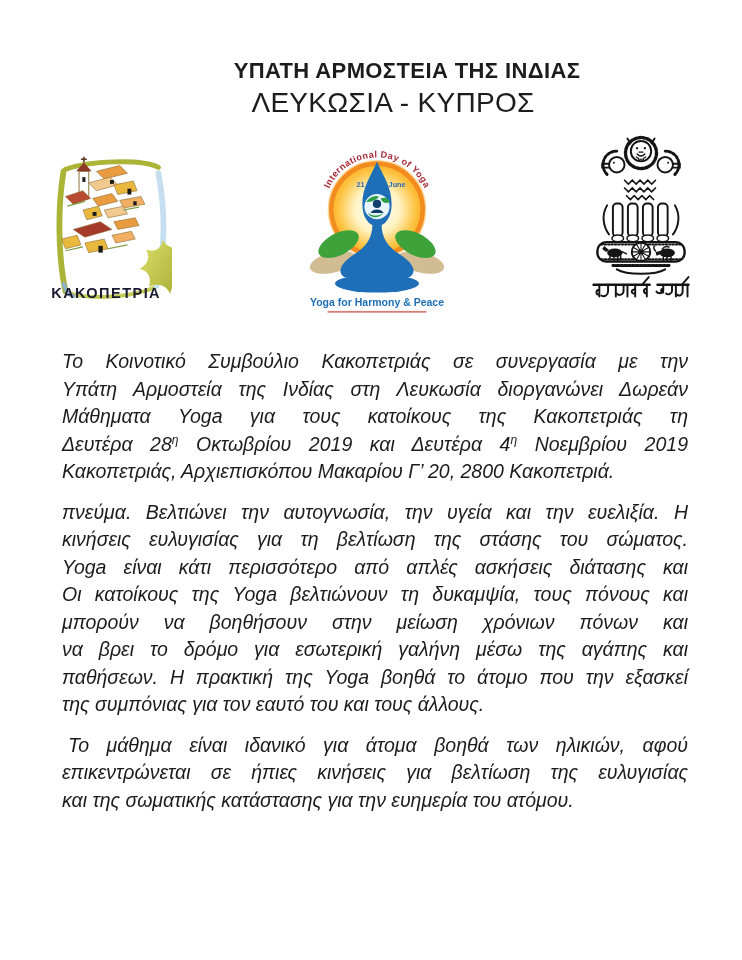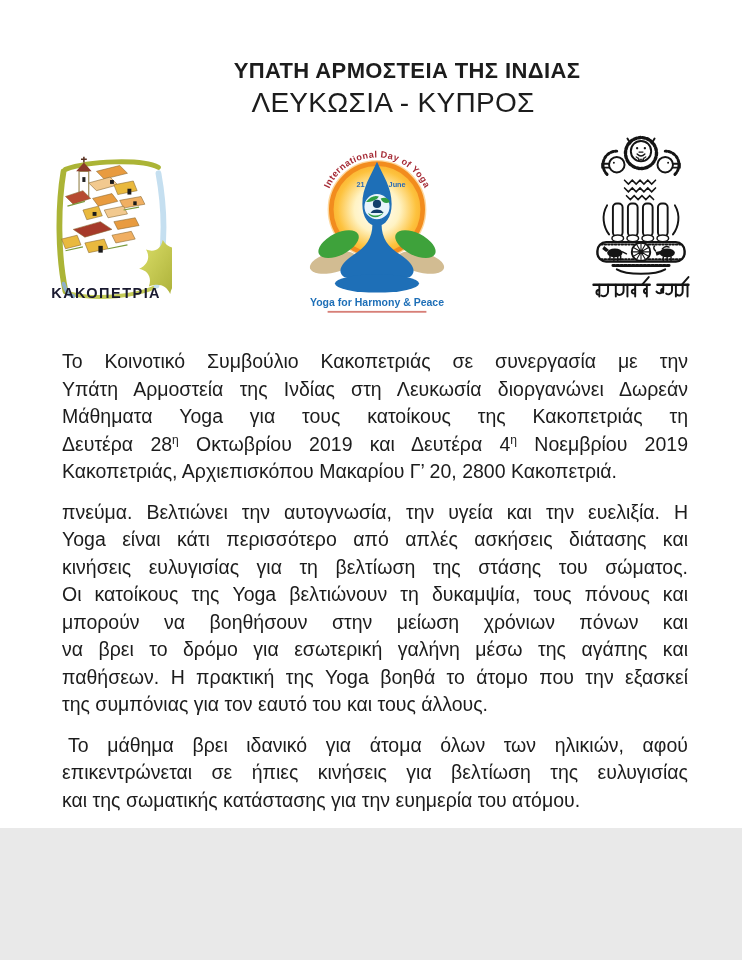--- a/index.html
+++ b/index.html
@@ -1,27 +1,27 @@
 <!DOCTYPE html>
 <html><head>
 <meta charset="utf-8">
 <style>
   html,body{margin:0;padding:0;background:#e9e9e9;}
-  .page{position:relative;width:742px;height:828px;background:#ffffff;margin:0 auto;
+  .page{position:relative;width:742px;height:960px;background:#ffffff;margin:0 auto;
         font-family:"Liberation Sans",sans-serif;color:#1c1c1c;overflow:hidden;}
   .title{position:absolute;top:58px;left:0;width:742px;text-align:center;
          font-size:22px;font-weight:bold;letter-spacing:.4px;transform:translateX(36px);}
   .subtitle{position:absolute;top:87px;left:0;width:742px;text-align:center;
          font-size:28px;letter-spacing:.3px;padding-left:22px;}
   .logo{position:absolute;}
   .logo-kakopetria{left:50px;top:148px;text-align:center;}
   .logo-yoga{left:302px;top:136px;}
   .logo-emblem{left:578px;top:124px;}
   .doc-body{position:absolute;left:62px;top:348px;width:626px;
-         font-size:19.5px;line-height:27.5px;}
+         font-size:19.5px;line-height:27.5px;font-style:italic;}
   .para + .para{margin-top:13px;}
   .line{text-align:justify;text-align-last:justify;-moz-text-align-last:justify;}
   .line.lastline{text-align-last:left;-moz-text-align-last:left;}
   .line.indent{text-indent:6px;}
   sup{font-size:.62em;line-height:0;vertical-align:super;}
   svg text{font-family:"Liberation Sans",sans-serif;}
 </style>
 </head>
 <body>
 
@@ -213,28 +213,28 @@
   <div class="doc-body">
       <div class="para">
         <div class="line">Το Κοινοτικό Συμβούλιο Κακοπετριάς σε συνεργασία με την</div>
         <div class="line">Υπάτη Αρμοστεία της Ινδίας στη Λευκωσία διοργανώνει Δωρεάν</div>
         <div class="line">Μάθηματα Yoga για τους κατοίκους της Κακοπετριάς τη</div>
         <div class="line">Δευτέρα 28<sup>η</sup> Οκτωβρίου 2019 και Δευτέρα 4<sup>η</sup> Νοεμβρίου 2019</div>
         <div class="line lastline">Κακοπετριάς, Αρχιεπισκόπου Μακαρίου Γ’ 20, 2800 Κακοπετριά.</div>
       </div>
       <div class="para">
         <div class="line">πνεύμα. Βελτιώνει την αυτογνωσία, την υγεία και την ευελιξία. Η</div>
+        <div class="line">κινήσεις ευλυγισίας για τη βελτίωση της στάσης του σώματος.</div>
         <div class="line">Yoga είναι κάτι περισσότερο από απλές ασκήσεις διάτασης και</div>
-        <div class="line">κινήσεις ευλυγισίας για τη βελτίωση της στάσης του σώματος.</div>
         <div class="line">Οι κατοίκους της Yoga βελτιώνουν τη δυκαμψία, τους πόνους και</div>
         <div class="line">μπορούν να βοηθήσουν στην μείωση χρόνιων πόνων και</div>
         <div class="line">να βρει το δρόμο για εσωτερική γαλήνη μέσω της αγάπης και</div>
         <div class="line">παθήσεων. Η πρακτική της Yoga βοηθά το άτομο που την εξασκεί</div>
         <div class="line lastline">της συμπόνιας για τον εαυτό του και τους άλλους.</div>
       </div>
       <div class="para">
-        <div class="line indent">Το μάθημα βρει ιδανικό για άτομα όλων των ηλικιών, αφού</div>
+        <div class="line indent">Το μάθημα είναι ιδανικό για άτομα βοηθά των ηλικιών, αφού</div>
         <div class="line">επικεντρώνεται σε ήπιες κινήσεις για βελτίωση της ευλυγισίας</div>
         <div class="line lastline">και της σωματικής κατάστασης για την ευημερία του ατόμου.</div>
       </div>
     </div>
 
 </div>
 
 </body></html>

